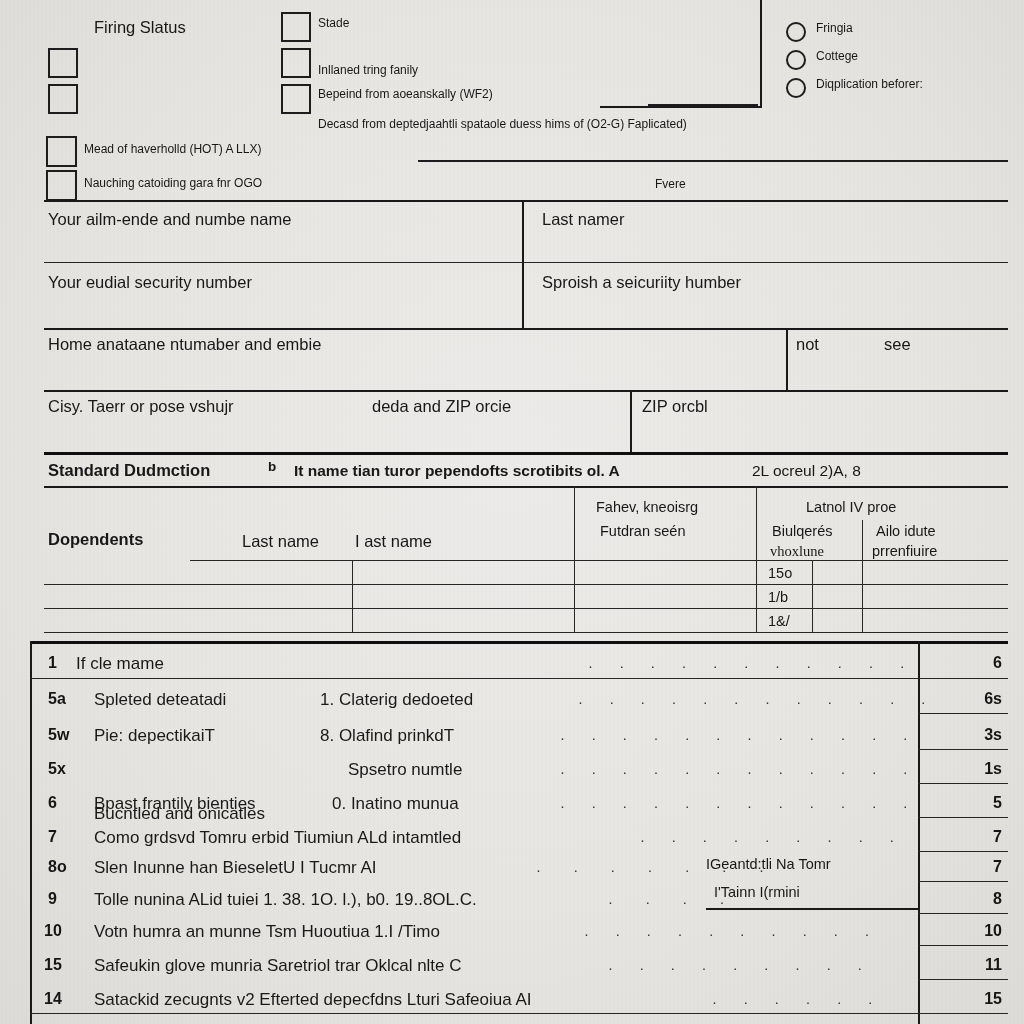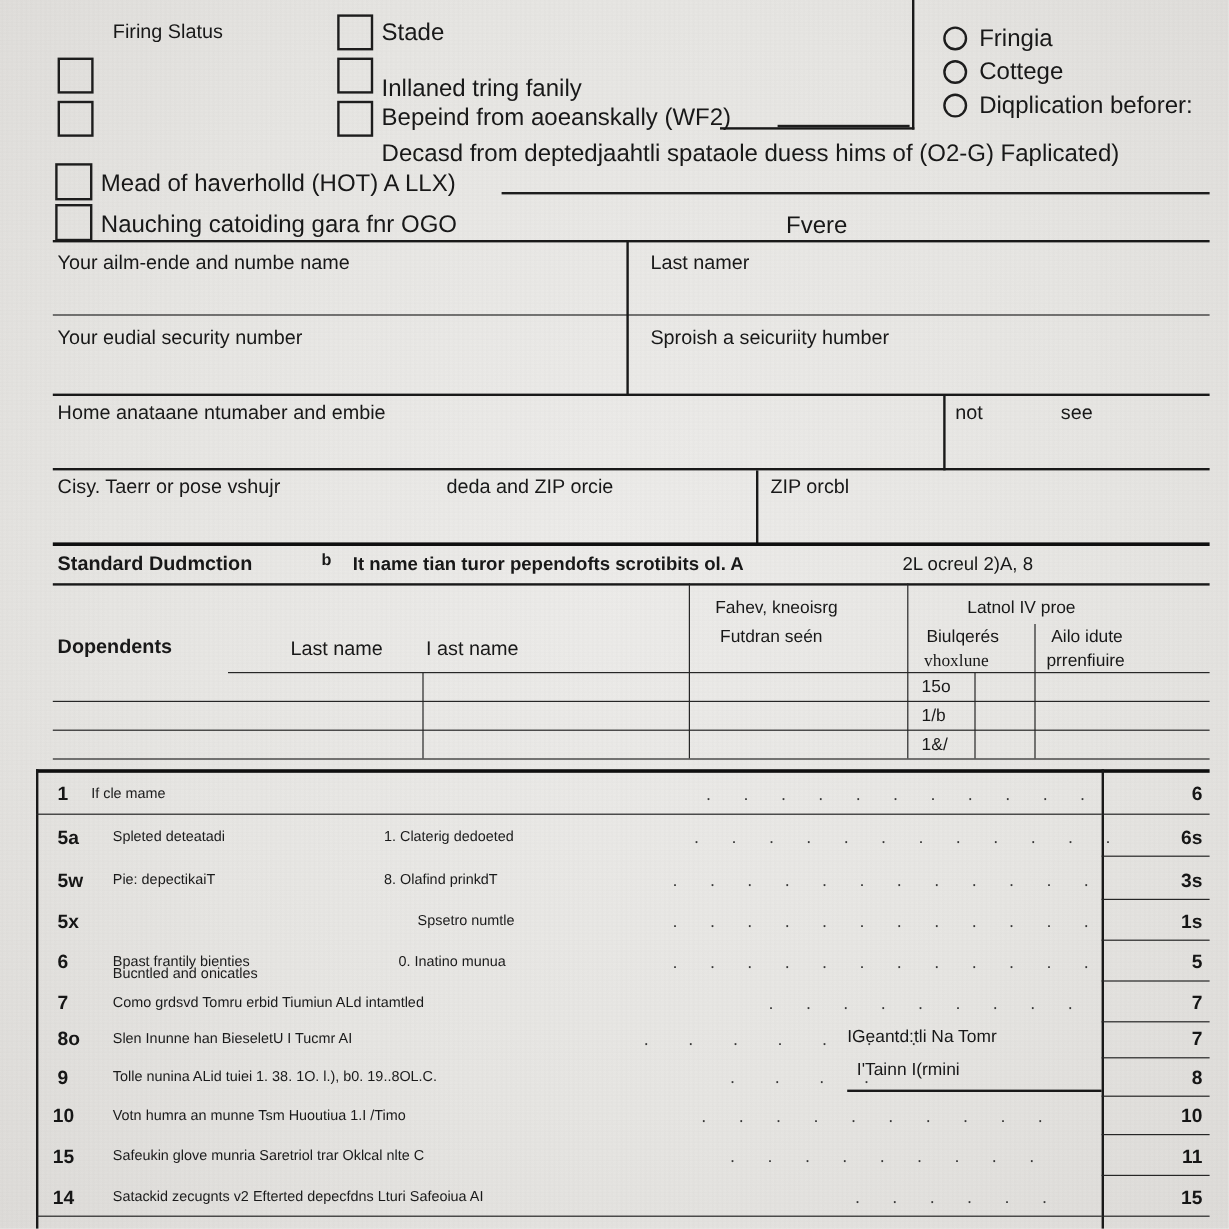--- a/index.html
+++ b/index.html
@@ -35,34 +35,34 @@
   .rule.med{height:2px;}
   .rule.thick{height:3px;background:#141414;}
   .vrule{position:absolute;width:2px;background:#1e1e1e;}
   .vrule.thin{width:1px;background:#2b2b2b;}
 
   .txt{position:absolute;white-space:nowrap;line-height:1;}
   .t13{font-size:13.5px;}
   .t14{font-size:14.5px;}
   .t15{font-size:15.5px;}
   .t16{font-size:16.5px;}
-  .t17{font-size:20px;}
+  .t17{font-size:12px;}
   .b{font-weight:bold;}
 
   .cbox{position:absolute;border:2px solid #222;background:transparent;}
   .radio{position:absolute;border:2px solid #222;border-radius:50%;background:transparent;}
 
   .blankline{position:absolute;border-bottom:2px solid #222;}
 
   .dots{position:absolute;white-space:nowrap;letter-spacing:11px;color:#3a3a3a;font-size:15px;}
   .dots2{position:absolute;white-space:nowrap;letter-spacing:14px;color:#3a3a3a;font-size:15px;}
 
   .valnum{position:absolute;text-align:right;font-size:16px;font-weight:bold;color:#1b1b1b;}
   .lineno{position:absolute;font-weight:bold;font-size:16px;color:#1b1b1b;}
-  .linetxt{position:absolute;font-size:12px;color:#1f1f1f;white-space:nowrap;text-align:center;}
+  .linetxt{position:absolute;font-size:17px;color:#1f1f1f;white-space:nowrap;text-align:center;}
 </style>
 </head>
 <body>
 
 <div id="sheet"></div>
 
 <div id="form">
 
   <div class="txt t16 ink" style="left:50px;top:19px;margin-left:44px;">Firing Slatus</div>
 

